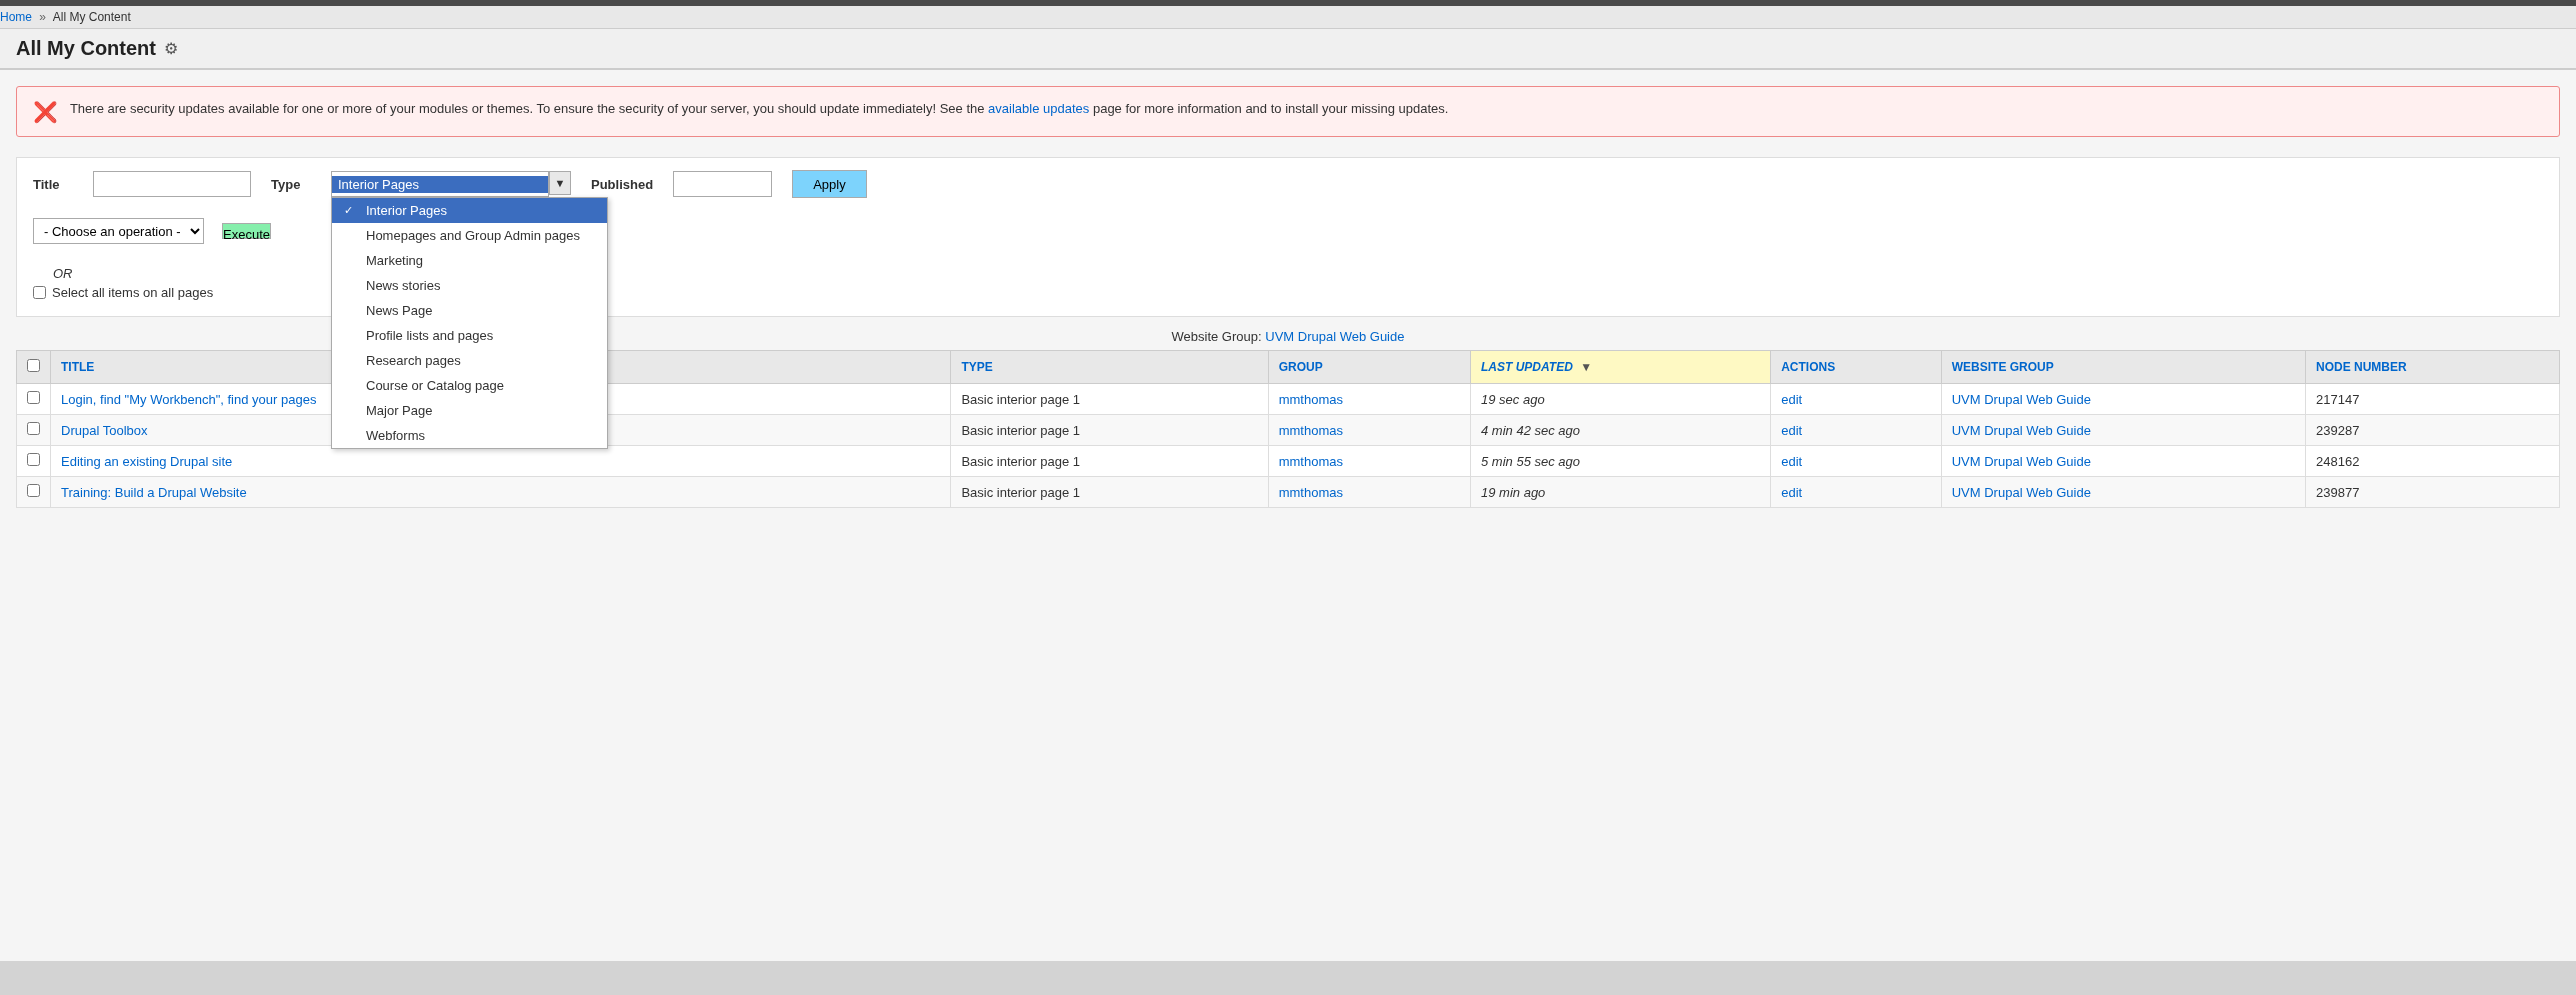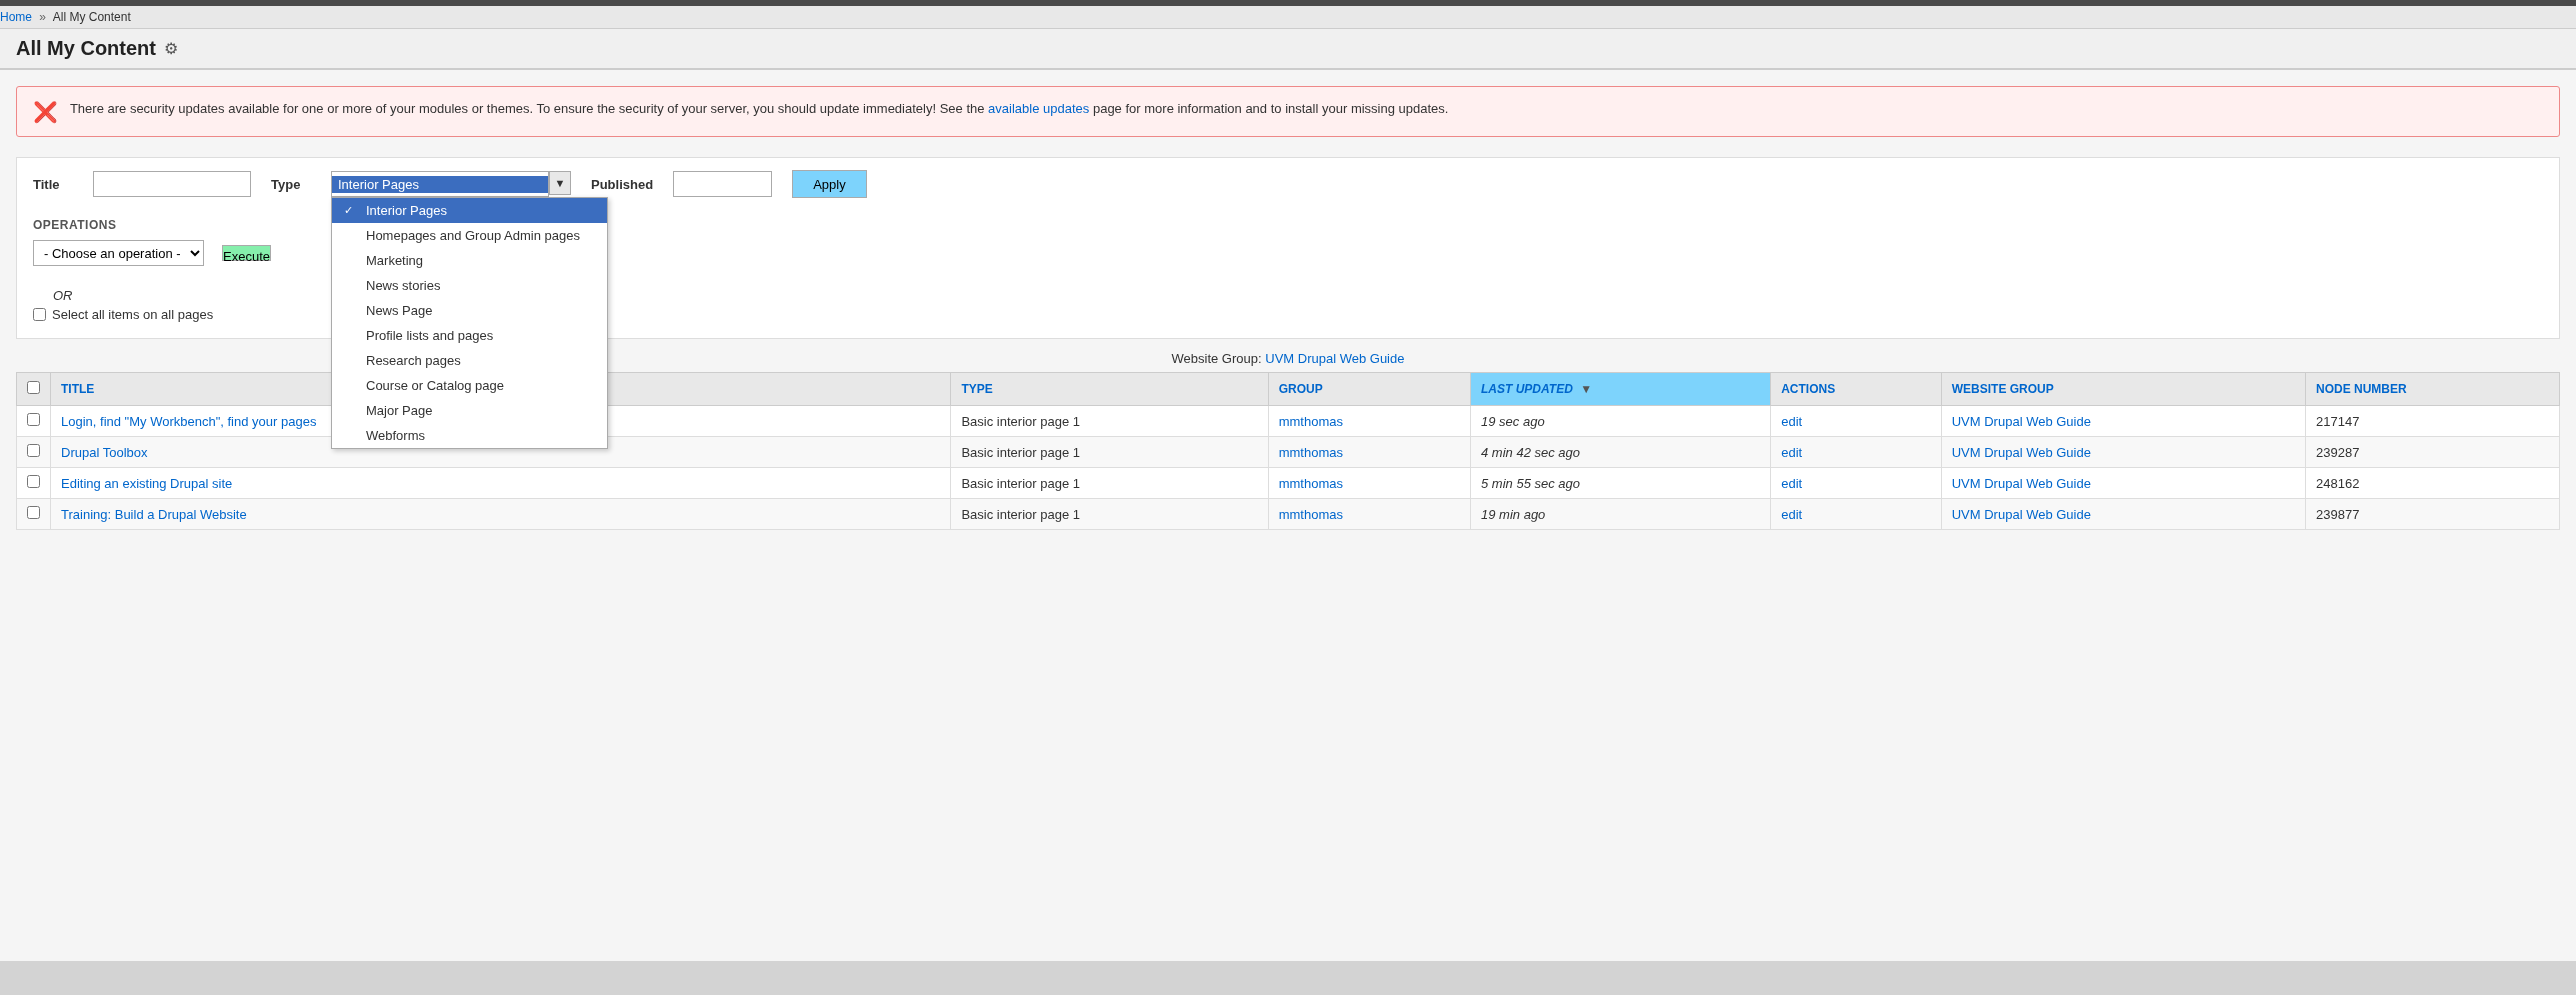--- a/index.html
+++ b/index.html
@@ -223,21 +223,21 @@
       background: #e8e8e8;
       border: 1px solid #ccc;
       padding: 8px 10px;
       text-align: left;
       font-size: 12px;
       color: #0066cc;
       font-weight: bold;
       white-space: nowrap;
     }
     .content-table th.active {
-      background: #7dd3fc;
+      background: #fef9c3;
     }
     .content-table th .sort-arrow {
       margin-left: 4px;
       color: #555;
     }
     .content-table td {
       border: 1px solid #ddd;
       padding: 7px 10px;
       vertical-align: middle;
     }
@@ -337,21 +337,20 @@
         </div>
       </div>
 
       <span class="filter-label">Published</span>
       <input type="text" class="filter-input" style="width: 99px;">
 
       <button class="apply-btn">Apply</button>
     </div>
 
     <div class="operations-section">
-      <div class="operations-label">OPERATIONS</div>
       <div class="operations-row">
         <select class="operations-select">
           <option>- Choose an operation -</option>
         <option>- Choose an operation -</option></select>
         <button class="execute-btn">Execute</button>
       </div>
     </div>
 
     <div class="select-all-section">
       <div class="or-text">OR</div>

